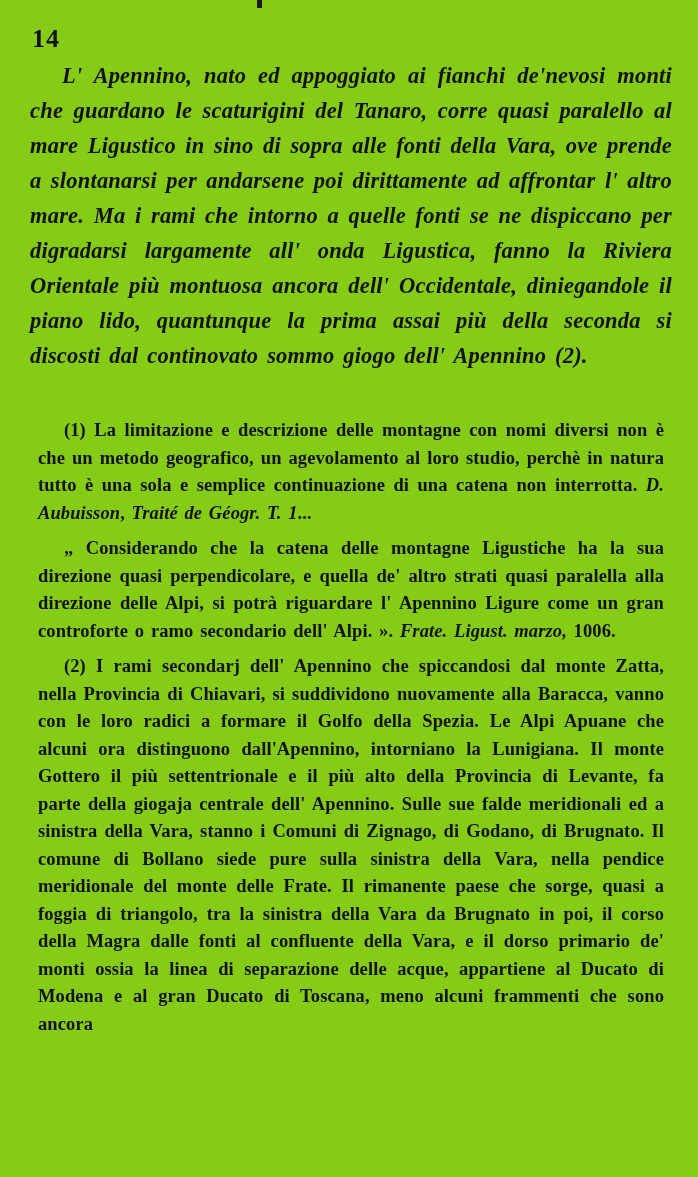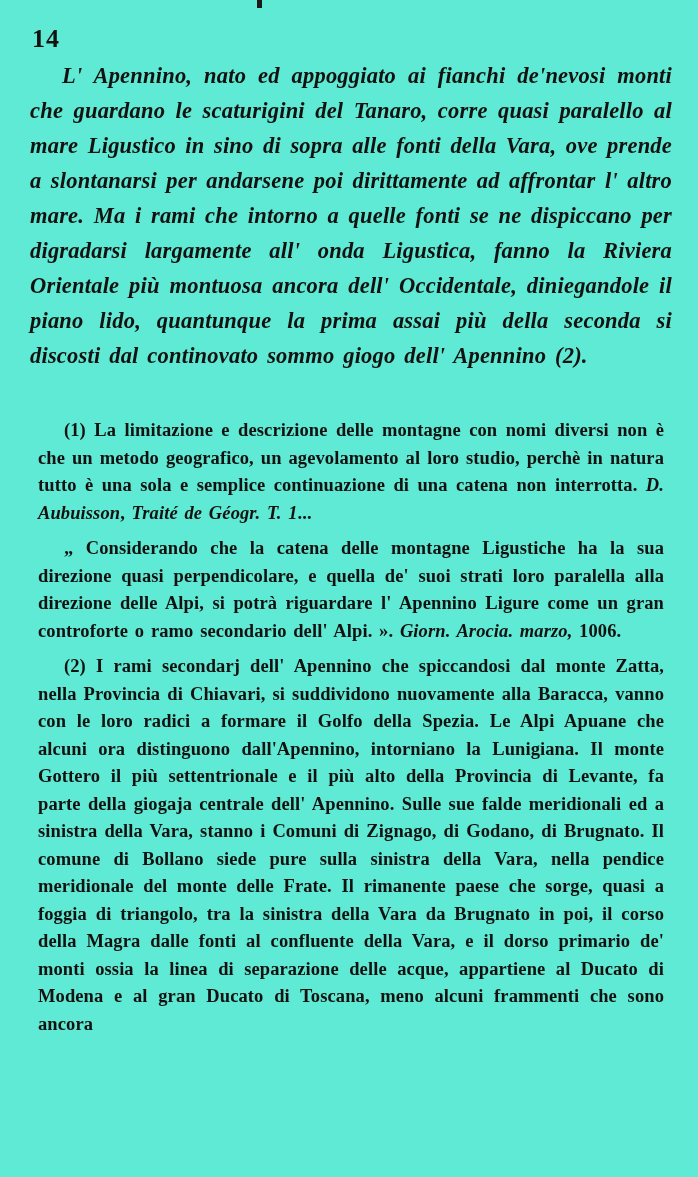--- a/index.html
+++ b/index.html
@@ -16,21 +16,21 @@
     color: #141210;
   }
   .page {
     position: absolute;
     left: 0;
     top: 0;
     width: 698px;
     height: 1177px;
     padding: 24px 26px 0 30px;
     box-sizing: border-box;
-    background: #5eead4;
+    background: #84cc16;
   }
   .scan-mark {
     position: absolute;
     left: 257px;
     top: 0;
     width: 5px;
     height: 8px;
     background: #1c1a18;
   }
   .page-number {
@@ -84,20 +84,20 @@
     <p class="para indent">L' Apennino, nato ed appoggiato ai fianchi de'nevosi monti che guardano le scaturigini del Tanaro, corre quasi paralello al mare Ligustico in sino di sopra alle fonti della Vara, ove prende a slontanarsi per andarsene poi dirittamente ad affrontar l' altro mare. Ma i rami che intorno a quelle fonti se ne dispiccano per digradarsi largamente all' onda Ligustica, fanno la Riviera Orientale più montuosa ancora dell' Occidentale, diniegandole il piano lido, quantunque la prima assai più della seconda si discosti dal continovato sommo giogo dell' Apennino (2).</p>
   </div>
 
   <div class="footnotes">
 
     <p>
       <span>(1) La limitazione e descrizione delle montagne con nomi diversi non è che un metodo geografico, un agevolamento al loro studio, perchè in natura tutto è una sola e semplice continuazione di una catena non interrotta. </span><span class="it">D. Aubuisson</span><span>, </span><span class="it">Traité de Géogr. T. 1</span><span>...</span>
     </p>
 
     <p>
-      <span>„ Considerando che la catena delle montagne Ligustiche ha la sua direzione quasi perpendicolare, e quella de' suoi strati loro paralella alla direzione delle Alpi, si potrà riguardare l' Apennino Ligure come un gran controforte o ramo secondario dell' Alpi. ». </span><span class="it">Giorn. Arocia. marzo,</span><span> 1006.</span>
+      <span>„ Considerando che la catena delle montagne Ligustiche ha la sua direzione quasi perpendicolare, e quella de' altro strati quasi paralella alla direzione delle Alpi, si potrà riguardare l' Apennino Ligure come un gran controforte o ramo secondario dell' Alpi. ». </span><span class="it">Frate. Ligust. marzo,</span><span> 1006.</span>
     </p>
 
     <p>(2) I rami secondarj dell' Apennino che spiccandosi dal monte Zatta, nella Provincia di Chiavari, si suddividono nuovamente alla Baracca, vanno con le loro radici a formare il Golfo della Spezia. Le Alpi Apuane che alcuni ora distinguono dall'Apennino, intorniano la Lunigiana. Il monte Gottero il più settentrionale e il più alto della Provincia di Levante, fa parte della giogaja centrale dell' Apennino. Sulle sue falde meridionali ed a sinistra della Vara, stanno i Comuni di Zignago, di Godano, di Brugnato. Il comune di Bollano siede pure sulla sinistra della Vara, nella pendice meridionale del monte delle Frate. Il rimanente paese che sorge, quasi a foggia di triangolo, tra la sinistra della Vara da Brugnato in poi, il corso della Magra dalle fonti al confluente della Vara, e il dorso primario de' monti ossia la linea di separazione delle acque, appartiene al Ducato di Modena e al gran Ducato di Toscana, meno alcuni frammenti che sono ancora</p>
 
   </div>
 
 </div>
 
 </body></html>

